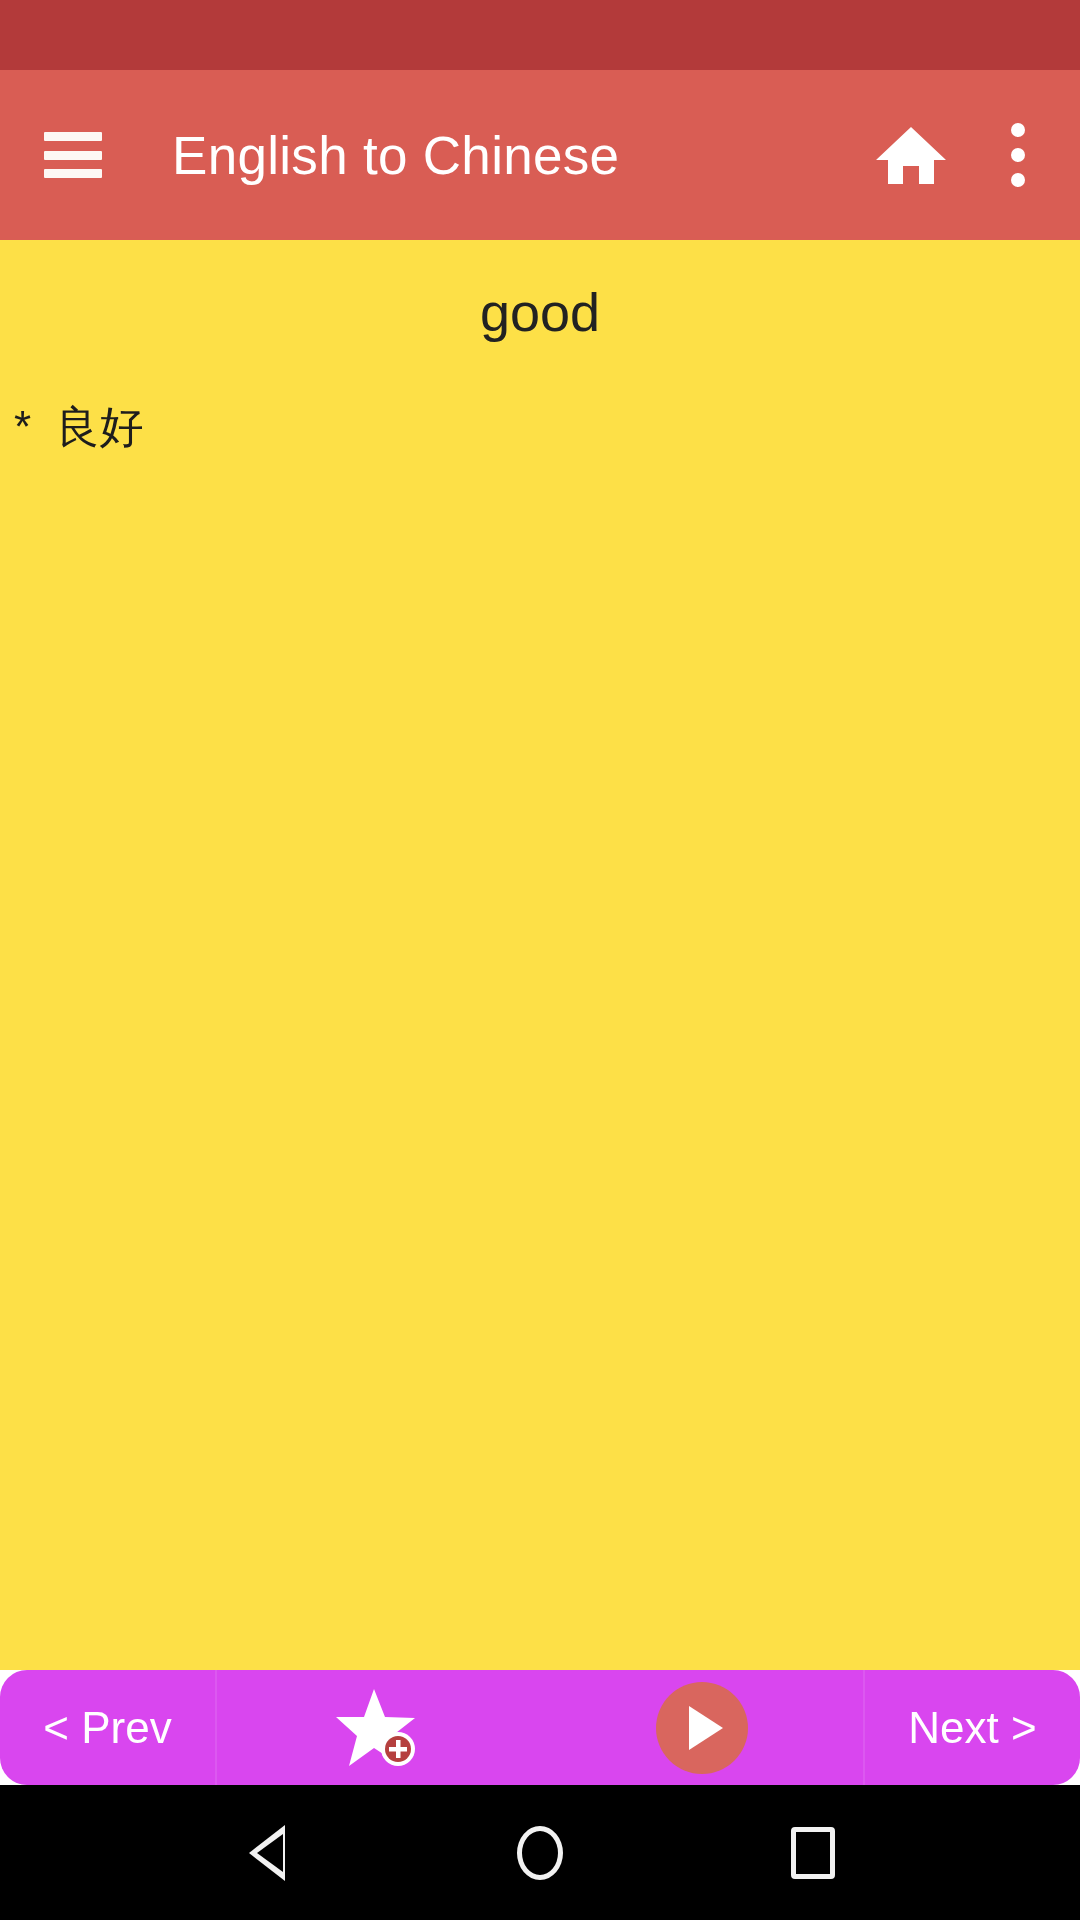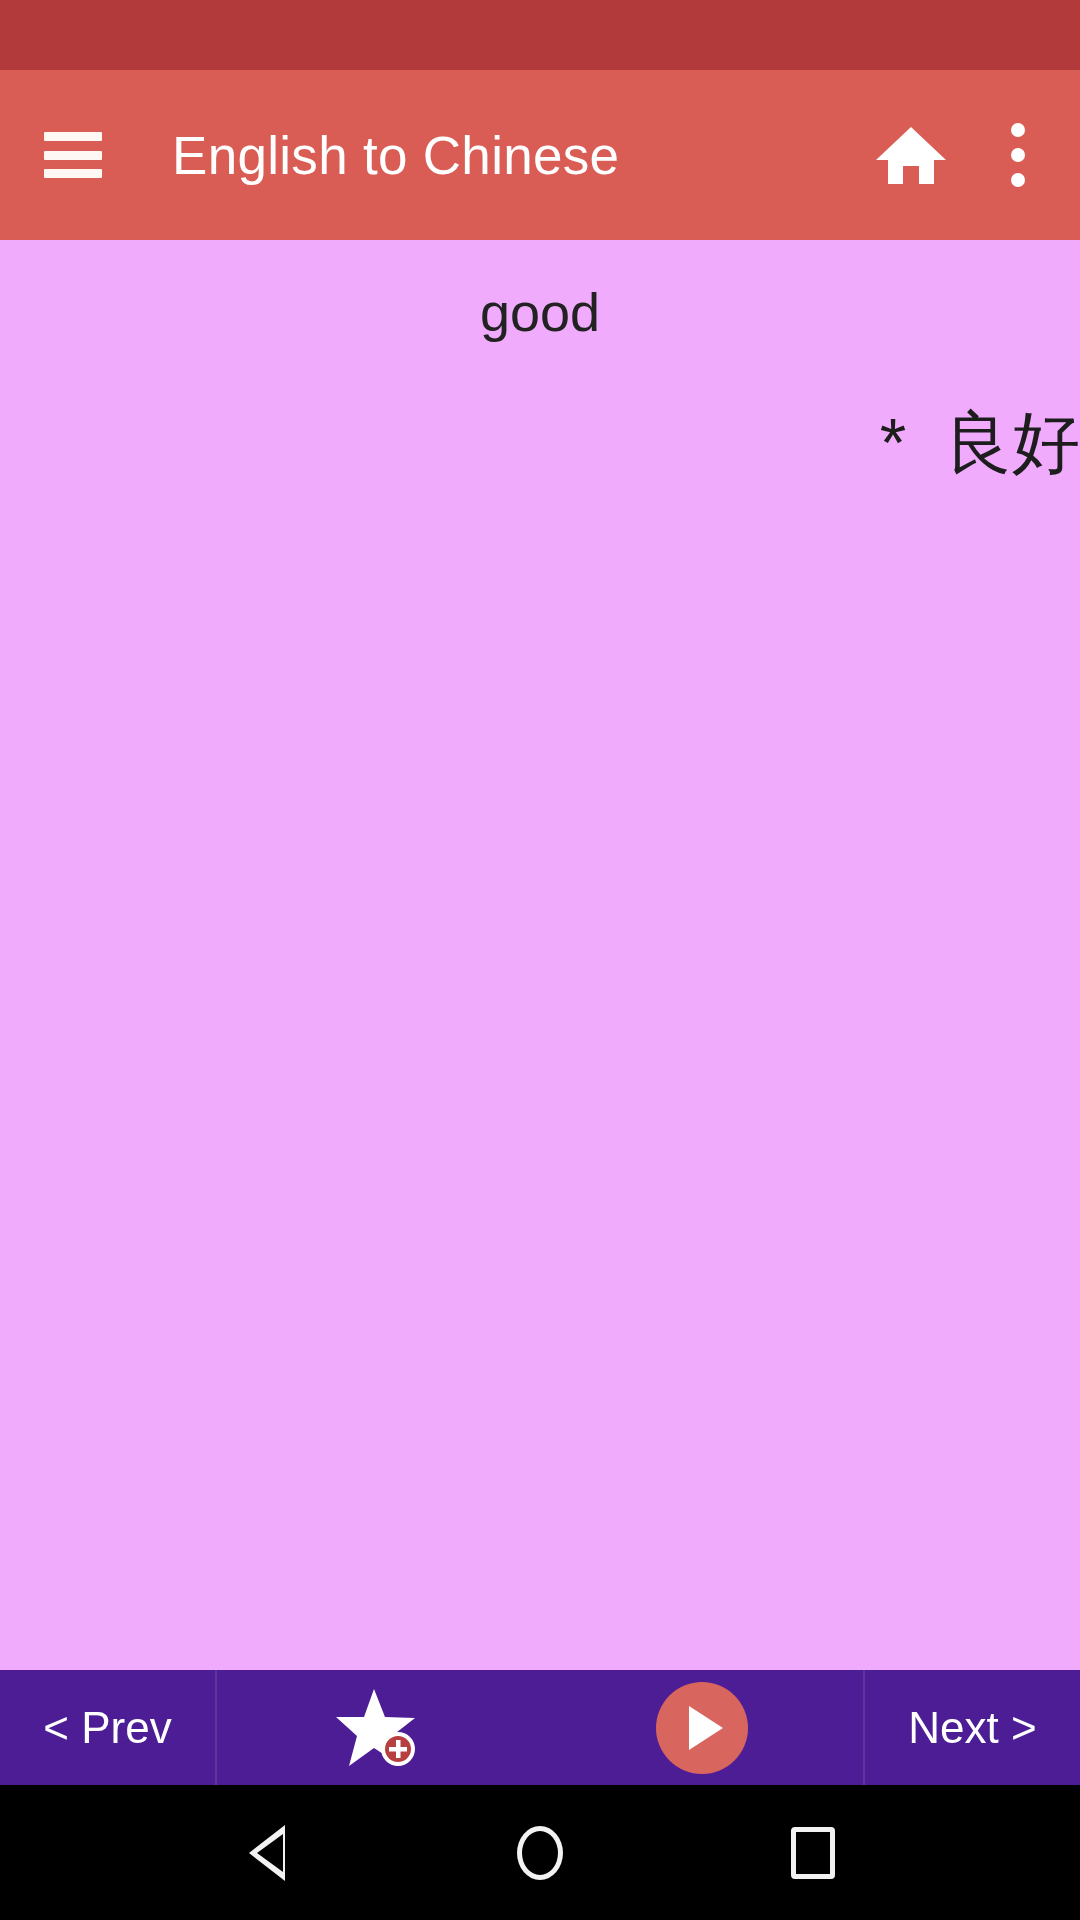--- a/index.html
+++ b/index.html
@@ -102,50 +102,50 @@
     display: block;
     width: 14px;
     height: 14px;
     border-radius: 50%;
     background: #ffffff;
   }
 
   
   .content {
     flex: 1 1 auto;
-    background: #f0abfc;
+    background: #fde047;
     position: relative;
     overflow: hidden;
   }
   .headword {
     text-align: center;
     font-size: 54px;
     color: #222222;
     margin-top: 40px;
     line-height: 1.2;
   }
   .translation-list {
     margin-top: 52px;
     padding-left: 14px;
   }
   .translation-item {
-    font-size: 68px;
+    font-size: 44px;
     color: #1d1d1d;
     line-height: 1.35;
     white-space: pre;
-    text-align: right;
   }
 
   
   .bottom-bar {
     flex: 0 0 115px;
     height: 115px;
-    background: #4c1d95;
+    background: #d946ef;
     display: flex;
     align-items: stretch;
+    border-radius: 27px;
   }
   .bb-cell {
     display: flex;
     align-items: center;
     justify-content: center;
     cursor: pointer;
     position: relative;
   }
   .bb-prev { flex: 0 0 215px; }
   .bb-star { flex: 1 1 0; border-left: 2px solid rgba(255,255,255,0.10); }

